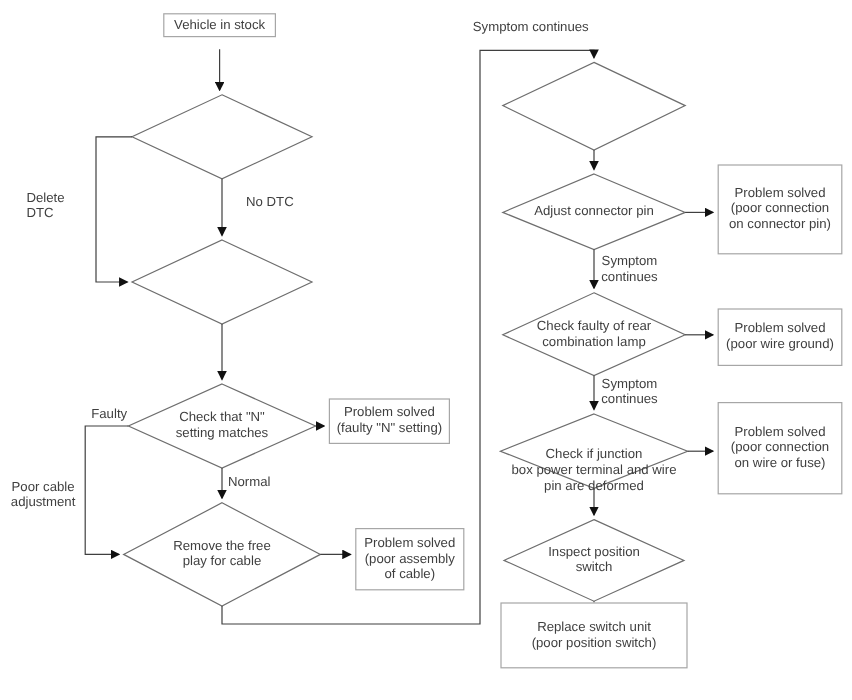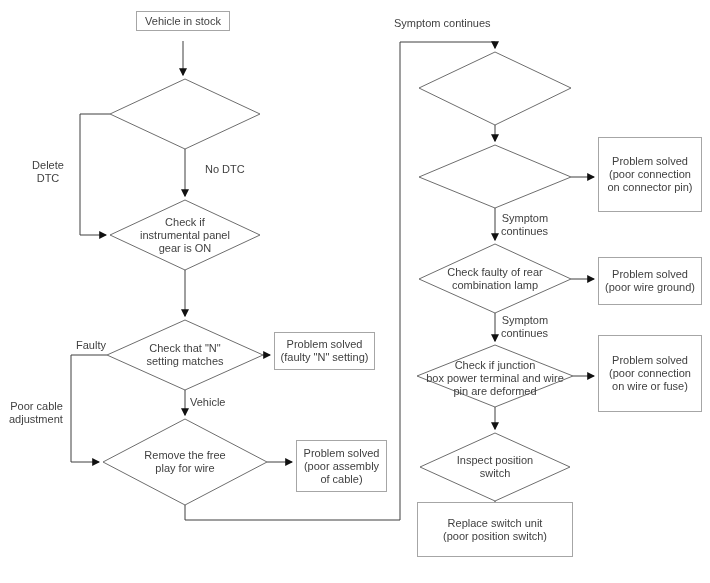--- a/index.html
+++ b/index.html
@@ -24,22 +24,22 @@
     display: flex;
     align-items: center;
     justify-content: center;
     text-align: center;
   }
   .rectnode {
     border: 1px solid #a6a6a6;
     box-sizing: border-box;
     background: #ffffff;
   }
-  .edge-label { text-align: right; }
-  .edge-label.centered { text-align: center; }
+  .edge-label { text-align: center; }
+  .edge-label.centered { text-align: left; }
 </style>
 </head>
 <body>
 
 <div class="canvas">
 
   <svg class="wires" width="710" height="583" viewBox="0 0 710 583">
     <defs>
       <marker id="ah" viewBox="0 0 10 10" refX="8.5" refY="5" markerWidth="8" markerHeight="8" orient="auto-start-reverse">
         <path d="M0,0 L10,5 L0,10 z" fill="#111111"></path>
@@ -89,40 +89,38 @@
 (poor connection
 on connector pin)</div>
   <div class="node rectnode" style="left:598px; top:257px; width:104px; height:48px">Problem solved
 (poor wire ground)</div>
   <div class="node rectnode" style="left:598px; top:335px; width:104px; height:77px">Problem solved
 (poor connection
 on wire or fuse)</div>
   <div class="node rectnode" style="left:417px; top:502px; width:156px; height:55px">Replace switch unit
 (poor position switch)</div>
 
-  <div class="node" style="left:110px; top:200px; width:150px; height:70px">Check if
-instrumental panel
-gear is ON</div>
   <div class="node" style="left:107px; top:320px; width:156px; height:70px">Check that "N"
 setting matches</div>
   <div class="node" style="left:103px; top:419px; width:164px; height:86px">Remove the free
-play for wire</div>
+play for cable</div>
+  <div class="node" style="left:419px; top:145px; width:152px; height:63px">Adjust connector pin</div>
   <div class="node" style="left:419px; top:244px; width:152px; height:69px">Check faulty of rear
 combination lamp</div>
-  <div class="node" style="left:410px; top:347px; width:170px; height:62px">Check if junction
+  <div class="node" style="left:410px; top:361px; width:170px; height:62px">Check if junction
 box power terminal and wire
 pin are deformed</div>
   <div class="node" style="left:420px; top:433px; width:150px; height:68px">Inspect position
 switch</div>
 
   <div class="edge-label centered" style="left:22px; top:159px; width:52px">Delete
 DTC</div>
   <div class="edge-label" style="left:205px; top:163px">No DTC</div>
   <div class="edge-label" style="left:76px; top:339px">Faulty</div>
-  <div class="edge-label" style="left:190px; top:396px">Vehicle</div>
+  <div class="edge-label" style="left:190px; top:396px">Normal</div>
   <div class="edge-label" style="left:9px; top:400px">Poor cable
 adjustment</div>
   <div class="edge-label" style="left:394px; top:17px">Symptom continues</div>
   <div class="edge-label" style="left:501px; top:212px">Symptom
 continues</div>
   <div class="edge-label" style="left:501px; top:314px">Symptom
 continues</div>
 
 </div>
 

